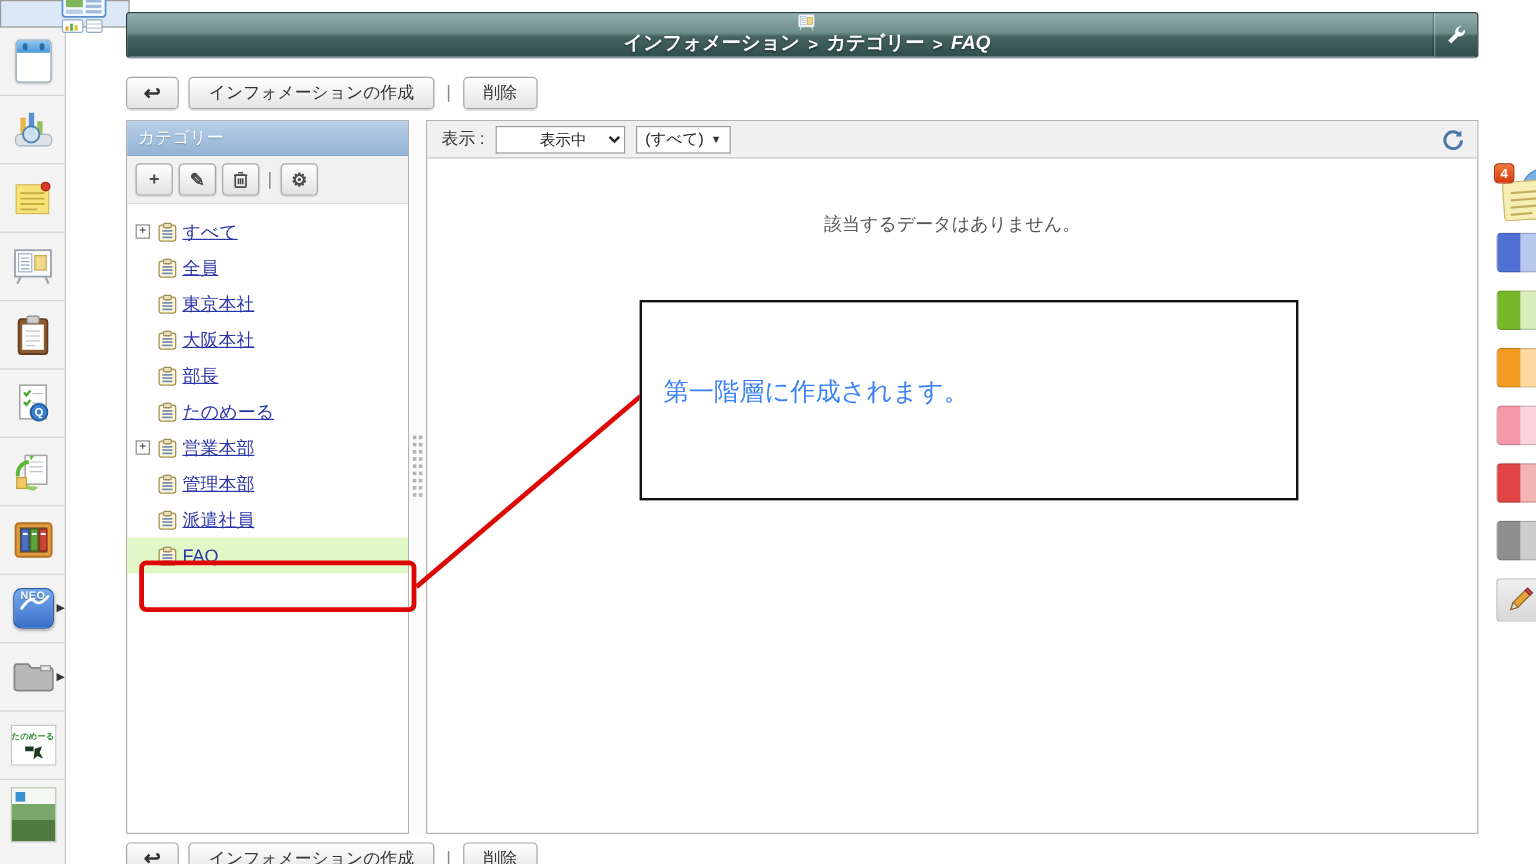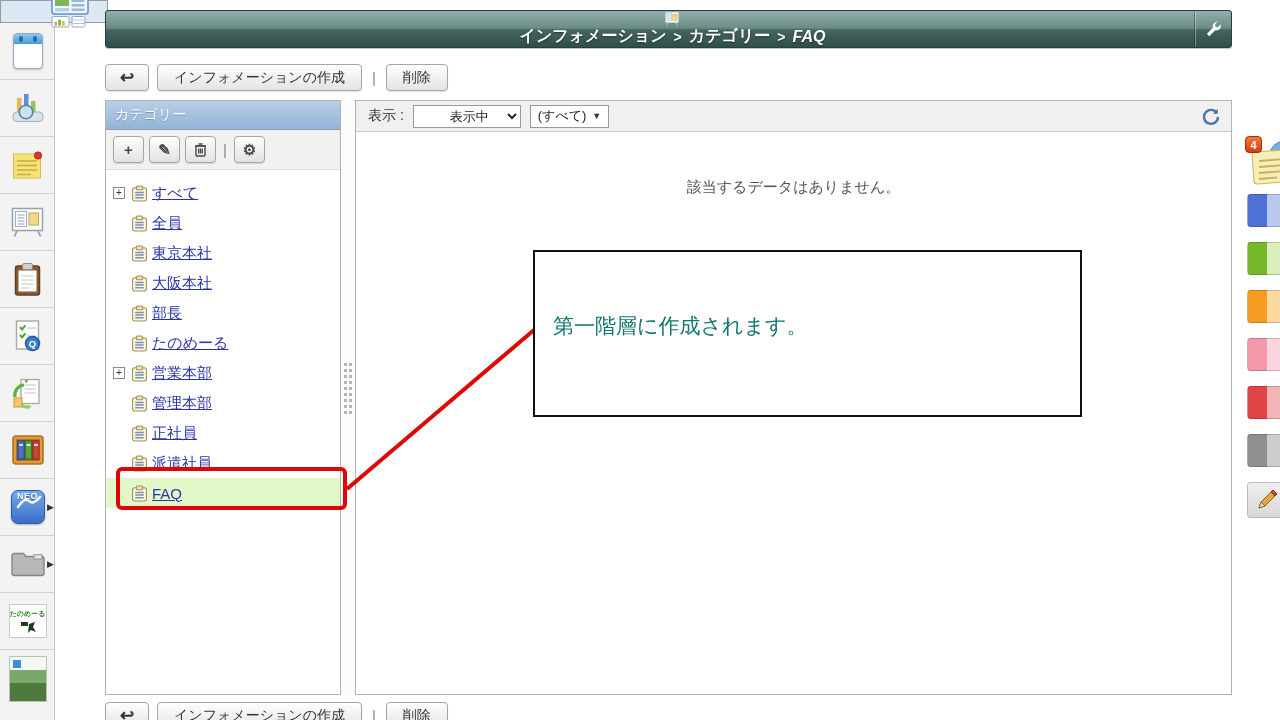--- a/index.html
+++ b/index.html
@@ -102,21 +102,21 @@
     color:#fff; font-size:11px; font-weight:bold; display:flex; align-items:center; justify-content:center; }
   .tag { position:absolute; left:1247px; width:44px; height:33px; border-radius:4px;
     border:1px solid rgba(0,0,0,.18); cursor:pointer; }
   .pencil-tile { position:absolute; left:1247px; top:482px; width:40px; height:36px;
     background:linear-gradient(#efefef,#d8d8d8); border:1px solid #bbb; border-radius:3px;
     display:flex; align-items:center; justify-content:center; cursor:pointer; }
 
   
   .ann-box { position:absolute; left:533px; top:250px; width:549px; height:167px;
     background:#fff; border:2px solid #111; z-index:50; }
-  .ann-text { position:absolute; left:18px; top:60px; font-size:21px; color:#0f766e;font-family:Liberation Mono, monospace; }
+  .ann-text { position:absolute; left:18px; top:60px; font-size:21px; color:#3b82f6;font-family:Liberation Mono, monospace; }
   .red-box { position:absolute; left:116px; top:467px; width:231px; height:43px;
     border:4px solid #dd0806; border-radius:6px; z-index:55; pointer-events:none; }
   #leader { position:absolute; left:0; top:0; width:1280px; height:720px; z-index:45; pointer-events:none; }
 </style>
 </head>
 <body>
 
 <div id="stage">
 
   <aside class="launcher">
@@ -358,28 +358,20 @@
             <path d="M4 7h8M4 9.5h8M4 12h8" stroke="#7a90b0" stroke-width="1.4"></path>
           </svg>
         <a class="lnk">管理本部</a>
       </div>
       <div class="tree-row">
         <svg class="clip" width="17" height="17" viewBox="0 0 16 16">
             <rect x="1.5" y="2.5" width="13" height="12.5" rx="2" fill="#fcf6e0" stroke="#a09050"></rect>
             <rect x="5" y="1" width="6" height="3.5" rx="1" fill="#ece2c0" stroke="#a09050"></rect>
             <path d="M4 7h8M4 9.5h8M4 12h8" stroke="#7a90b0" stroke-width="1.4"></path>
           </svg>
-        <a class="lnk">正社員</a>
-      </div>
-      <div class="tree-row">
-        <svg class="clip" width="17" height="17" viewBox="0 0 16 16">
-            <rect x="1.5" y="2.5" width="13" height="12.5" rx="2" fill="#fcf6e0" stroke="#a09050"></rect>
-            <rect x="5" y="1" width="6" height="3.5" rx="1" fill="#ece2c0" stroke="#a09050"></rect>
-            <path d="M4 7h8M4 9.5h8M4 12h8" stroke="#7a90b0" stroke-width="1.4"></path>
-          </svg>
         <a class="lnk">派遣社員</a>
       </div>
       <div class="tree-row hl">
         <svg class="clip" width="17" height="17" viewBox="0 0 16 16">
             <rect x="1.5" y="2.5" width="13" height="12.5" rx="2" fill="#fcf6e0" stroke="#a09050"></rect>
             <rect x="5" y="1" width="6" height="3.5" rx="1" fill="#ece2c0" stroke="#a09050"></rect>
             <path d="M4 7h8M4 9.5h8M4 12h8" stroke="#7a90b0" stroke-width="1.4"></path>
           </svg>
         <a class="lnk">FAQ</a>
       </div>

